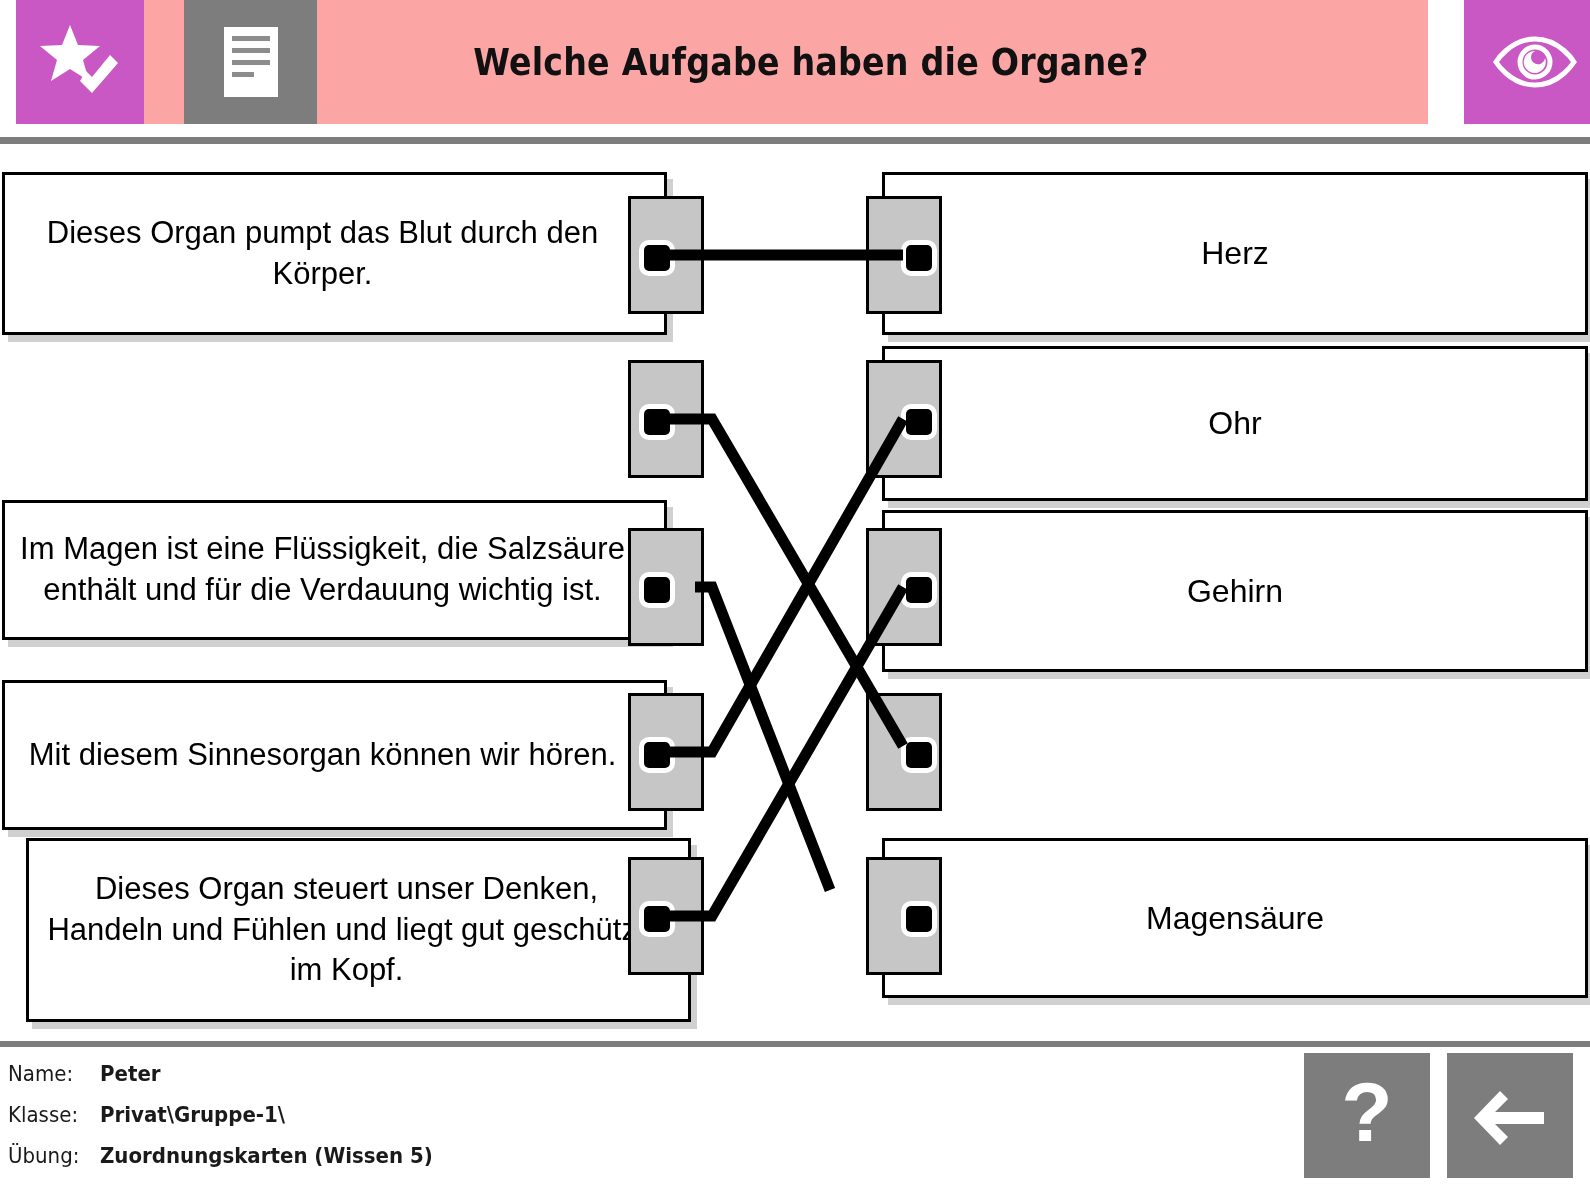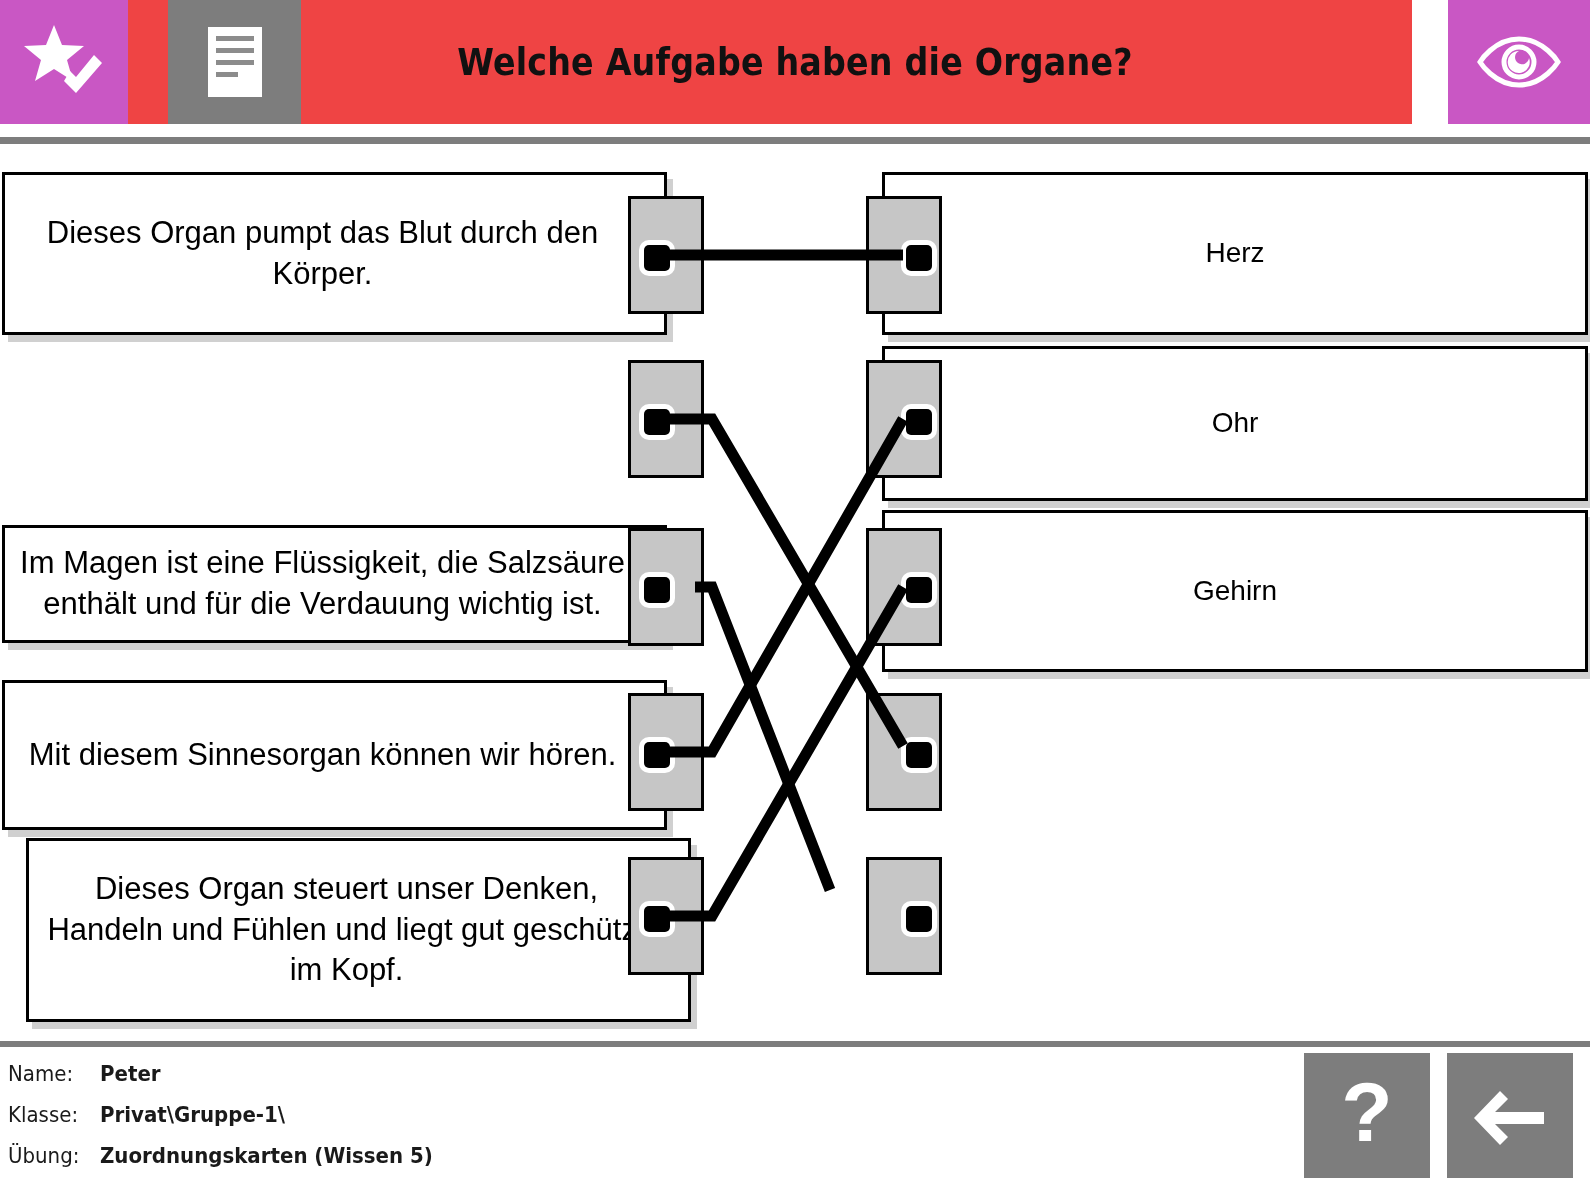--- a/index.html
+++ b/index.html
@@ -6,22 +6,22 @@
   * { margin:0; padding:0; box-sizing:border-box; }
   html,body { background:#ffffff; }
   body {
     width:1590px; height:1188px;
     font-family:"Liberation Sans", sans-serif;
     position:relative; overflow:hidden;
   }
 
   
   .header {
-    position:absolute; left:0; top:0; width:1412px; height:124px;
-    background:#ef4444;
+    position:absolute; left:16px; top:0; width:1412px; height:124px;
+    background:#fca5a5;
   }
   .hdr-btn {
     position:absolute; top:0; height:124px;
     display:flex; align-items:center; justify-content:center;
     cursor:pointer;
   }
   #btn-star   { left:0px;    width:128px; background:#c957c4; }
   #btn-doc    { left:168px;  width:133px; background:#7d7d7d; }
   #btn-eye    { left:1448px; width:142px; background:#c957c4; }
 
@@ -50,21 +50,21 @@
   .card.left  { left:2px;  width:665px; }
   .card.right { left:882px; width:706px; }
 
   .card-text {
     position:absolute; inset:0;
     display:flex; align-items:center; justify-content:center;
     text-align:center; padding:4px 34px 4px 10px;
     font-size:31px; line-height:1.32; color:#000;
     font-family:"Liberation Sans", sans-serif;
   }
-  .card.right .card-text { padding:4px 10px; font-size:28px; }
+  .card.right .card-text { padding:4px 10px; font-size:32px; }
 
   
   .knob {
     position:absolute; width:76px; height:118px;
     background:#c6c6c6; border:3px solid #000;
     z-index:6; cursor:pointer;
   }
   .knob .dot {
     position:absolute; width:26px; height:26px; border-radius:5px;
     background:#000; box-shadow:0 0 0 5px #fff;
@@ -131,38 +131,41 @@
   <div class="hdr-title">Welche Aufgabe haben die Organe?</div>
 </div>
 
 <div class="sep-top"></div>
 
 <div class="board">
 
   <div class="card left" style="top:22px;  height:163px;">
     <span class="card-text">Dieses Organ pumpt das Blut durch den Körper.</span>
   </div>
-  <div class="card left" style="top:375px; height:118px;">
+  <div class="card left" style="top:350px; height:140px;">
     <span class="card-text">Im Magen ist eine Flüssigkeit, die Salzsäure enthält und für die Verdauung wichtig ist.</span>
   </div>
   <div class="card left" style="top:530px; height:150px;">
     <span class="card-text">Mit diesem Sinnesorgan können wir hören.</span>
   </div>
   <div class="card left" style="top:688px; height:184px;margin-left:24px;">
     <span class="card-text">Dieses Organ steuert unser Denken, Handeln und Fühlen und liegt gut geschützt im Kopf.</span>
   </div>
 
   <div class="card right" style="top:22px;  height:163px;">
     <span class="card-text">Herz</span>
   </div>
   <div class="card right" style="top:196px; height:155px;">
     <span class="card-text">Ohr</span>
   </div>
   <div class="card right" style="top:360px; height:162px;">
     <span class="card-text">Gehirn</span>
+  </div>
+  <div class="card right" style="top:688px; height:160px;">
+    <span class="card-text">Magensäure</span>
   </div>
 
   <div class="knob l" style="left:628px; top:46px;">
       <i class="dot"></i>
     </div>
   <div class="knob l" style="left:628px; top:210px;">
       <i class="dot"></i>
     </div>
   <div class="knob l" style="left:628px; top:378px;">
       <i class="dot"></i>

